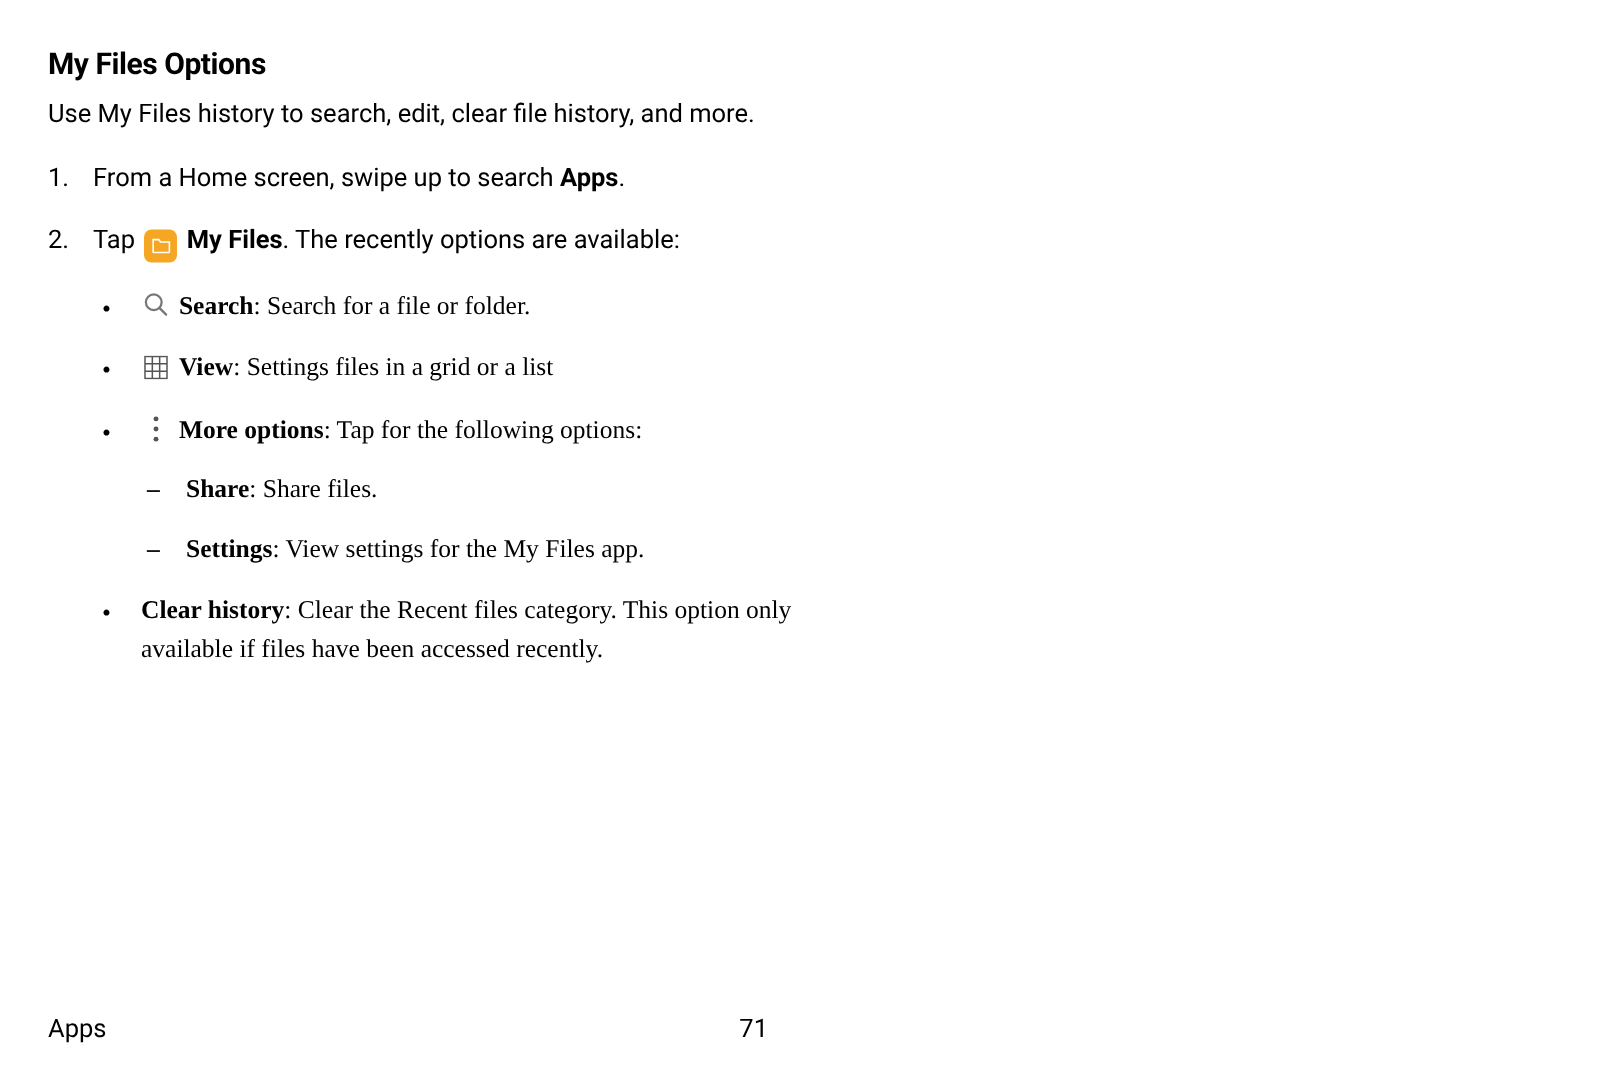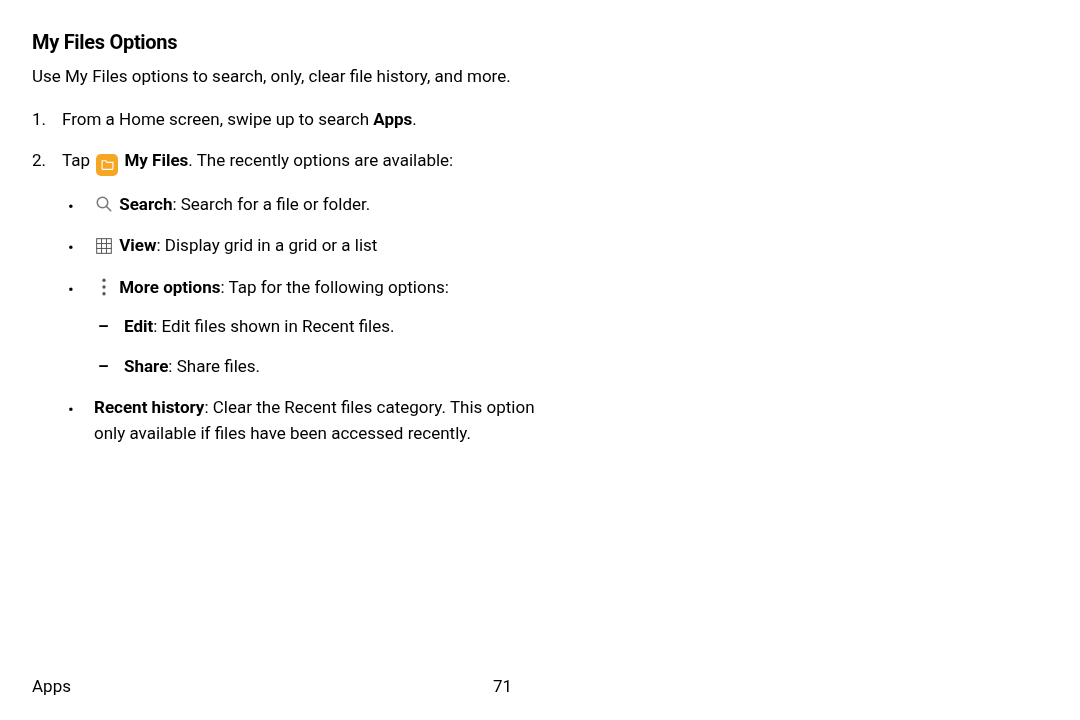--- a/index.html
+++ b/index.html
@@ -59,20 +59,21 @@
     ul.sub {
       list-style: none;
       margin-top: 16px;
     }
     ul.sub > li {
       position: relative;
       padding-left: 32px;
       font-size: 17px;
       line-height: 1.5;
       margin-bottom: 16px;
+      font-family: Liberation Serif, serif;
     }
     ul.sub > li::before {
       content: "•";
       position: absolute;
       left: 6px;
       top: 2px;
       font-size: 17px;
     }
     .icon-slot {
       display: inline-flex;
@@ -110,21 +111,21 @@
       width: 480px;
     }
     .footer-section { flex: 1; }
     .footer-page { }
   </style>
 </head>
 <body>
 
 <h2 class="title">My Files Options</h2>
 
-<p class="intro">Use My Files options to search, only, clear file history, and more.</p>
+<p class="intro">Use My Files history to search, edit, clear file history, and more.</p>
 
 <ol class="steps">
   <li>
     <span>From a Home screen, swipe up to search </span><span class="b">Apps</span><span>.</span>
   </li>
   <li>
     <span>Tap </span><span class="folder-icon">
       <svg viewBox="0 0 24 20">
           <path d="M2 3 h7 l2 3 h11 v12 a1 1 0 0 1 -1 1 h-18 a1 1 0 0 1 -1 -1 z" fill="none" stroke="#fff" stroke-width="2"></path>
         </svg>
@@ -144,43 +145,43 @@
       <li>
         <span class="icon-slot">
           <svg width="16" height="16" viewBox="0 0 24 24">
               <rect x="1" y="1" width="22" height="22" fill="none" stroke="#555" stroke-width="1.5"></rect>
               <line x1="8.33" y1="1" x2="8.33" y2="23" stroke="#555" stroke-width="1.5"></line>
               <line x1="15.66" y1="1" x2="15.66" y2="23" stroke="#555" stroke-width="1.5"></line>
               <line x1="1" y1="8.33" x2="23" y2="8.33" stroke="#555" stroke-width="1.5"></line>
               <line x1="1" y1="15.66" x2="23" y2="15.66" stroke="#555" stroke-width="1.5"></line>
             </svg>
         </span>
-        <span class="b">View</span><span>: Display grid in a grid or a list</span>
+        <span class="b">View</span><span>: Settings files in a grid or a list</span>
       </li>
       <li>
         <span class="icon-slot">
           <svg width="6" height="18" viewBox="0 0 6 24">
               <circle cx="3" cy="3" r="2.2" fill="#555"></circle>
               <circle cx="3" cy="12" r="2.2" fill="#555"></circle>
               <circle cx="3" cy="21" r="2.2" fill="#555"></circle>
             </svg>
         </span>
         <span class="b">More options</span><span>: Tap for the following options:</span>
 
         <ul class="dash">
           <li>
-            <span class="b">Edit</span><span>: Edit files shown in Recent files.</span>
+            <span class="b">Share</span><span>: Share files.</span>
           </li>
           <li>
-            <span class="b">Share</span><span>: Share files.</span>
+            <span class="b">Settings</span><span>: View settings for the My Files app.</span>
           </li>
         </ul>
       </li>
       <li>
-        <span class="b">Recent history</span><span>: Clear the Recent files category. This option only available if files have been accessed recently.</span>
+        <span class="b">Clear history</span><span>: Clear the Recent files category. This option only available if files have been accessed recently.</span>
       </li>
     </ul>
   </li>
 </ol>
 
 <div class="footer">
   <span class="footer-section">Apps</span>
   <span class="footer-page">71</span>
 </div>
 

